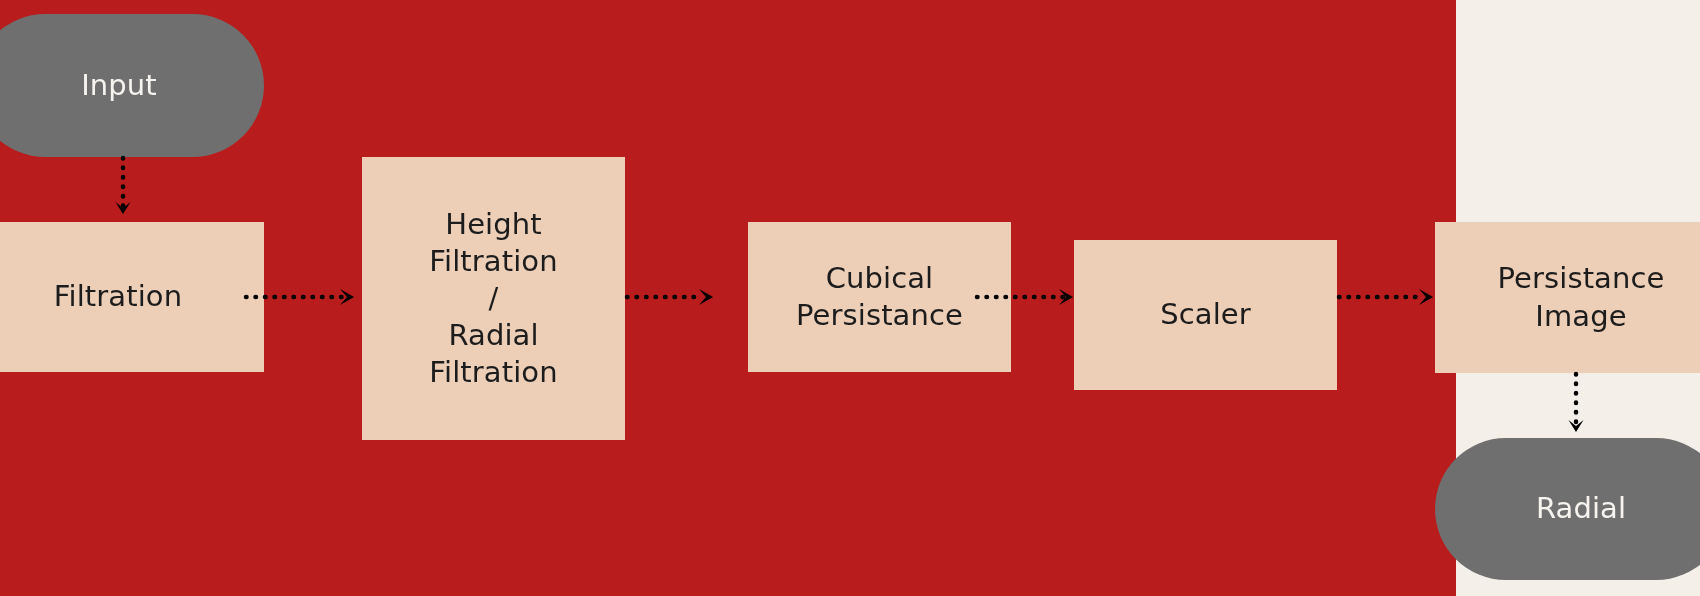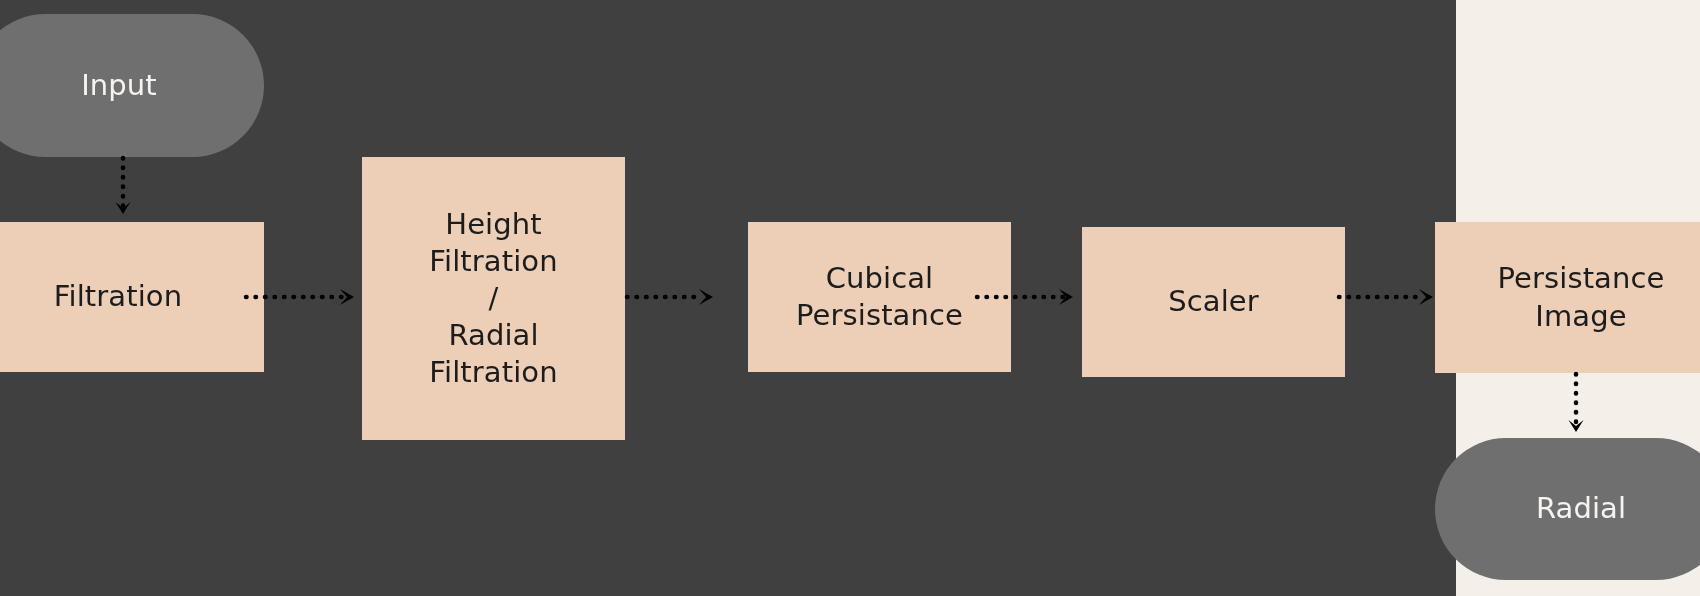--- a/index.html
+++ b/index.html
@@ -11,21 +11,21 @@
     width: 1700px;
     height: 596px;
     background: #f4efe9;
     font-family: "DejaVu Sans", "Liberation Sans", sans-serif;
     overflow: hidden;
   }
   #canvas {
     position: relative;
     width: 1456px;
     height: 596px;
-    background: #404040;
+    background: #b91c1c;
   }
 
   .node {
     position: absolute;
     display: flex;
     align-items: center;
     justify-content: center;
     text-align: center;
     box-sizing: border-box;
     line-height: 1.28;
@@ -48,21 +48,21 @@
     font-weight: 400;
     border-radius: 80px;
     letter-spacing: 0.1px;
   }
 
   
   #node-input        { left: -26px;  top: 14px;  width: 290px; height: 143px; }
   #node-binarizer    { left: -28px;  top: 222px; width: 292px; height: 150px; }
   #node-filtration   { left: 362px;  top: 157px; width: 263px; height: 283px; }
   #node-cubical      { left: 712px;  top: 222px; width: 263px; height: 150px; margin-left: 36px; }
-  #node-scaler       { left: 1074px; top: 227px; width: 263px; height: 150px; margin-left: 8px; }
+  #node-scaler       { left: 1074px; top: 240px; width: 263px; height: 150px; }
   #node-persimage    { left: 1435px; top: 222px; width: 292px; height: 151px; }
   #node-output       { left: 1435px; top: 438px; width: 292px; height: 142px; }
 
   
   .edge {
     position: absolute;
     pointer-events: none;
   }
   .edge svg { display: block; overflow: visible; }
 

